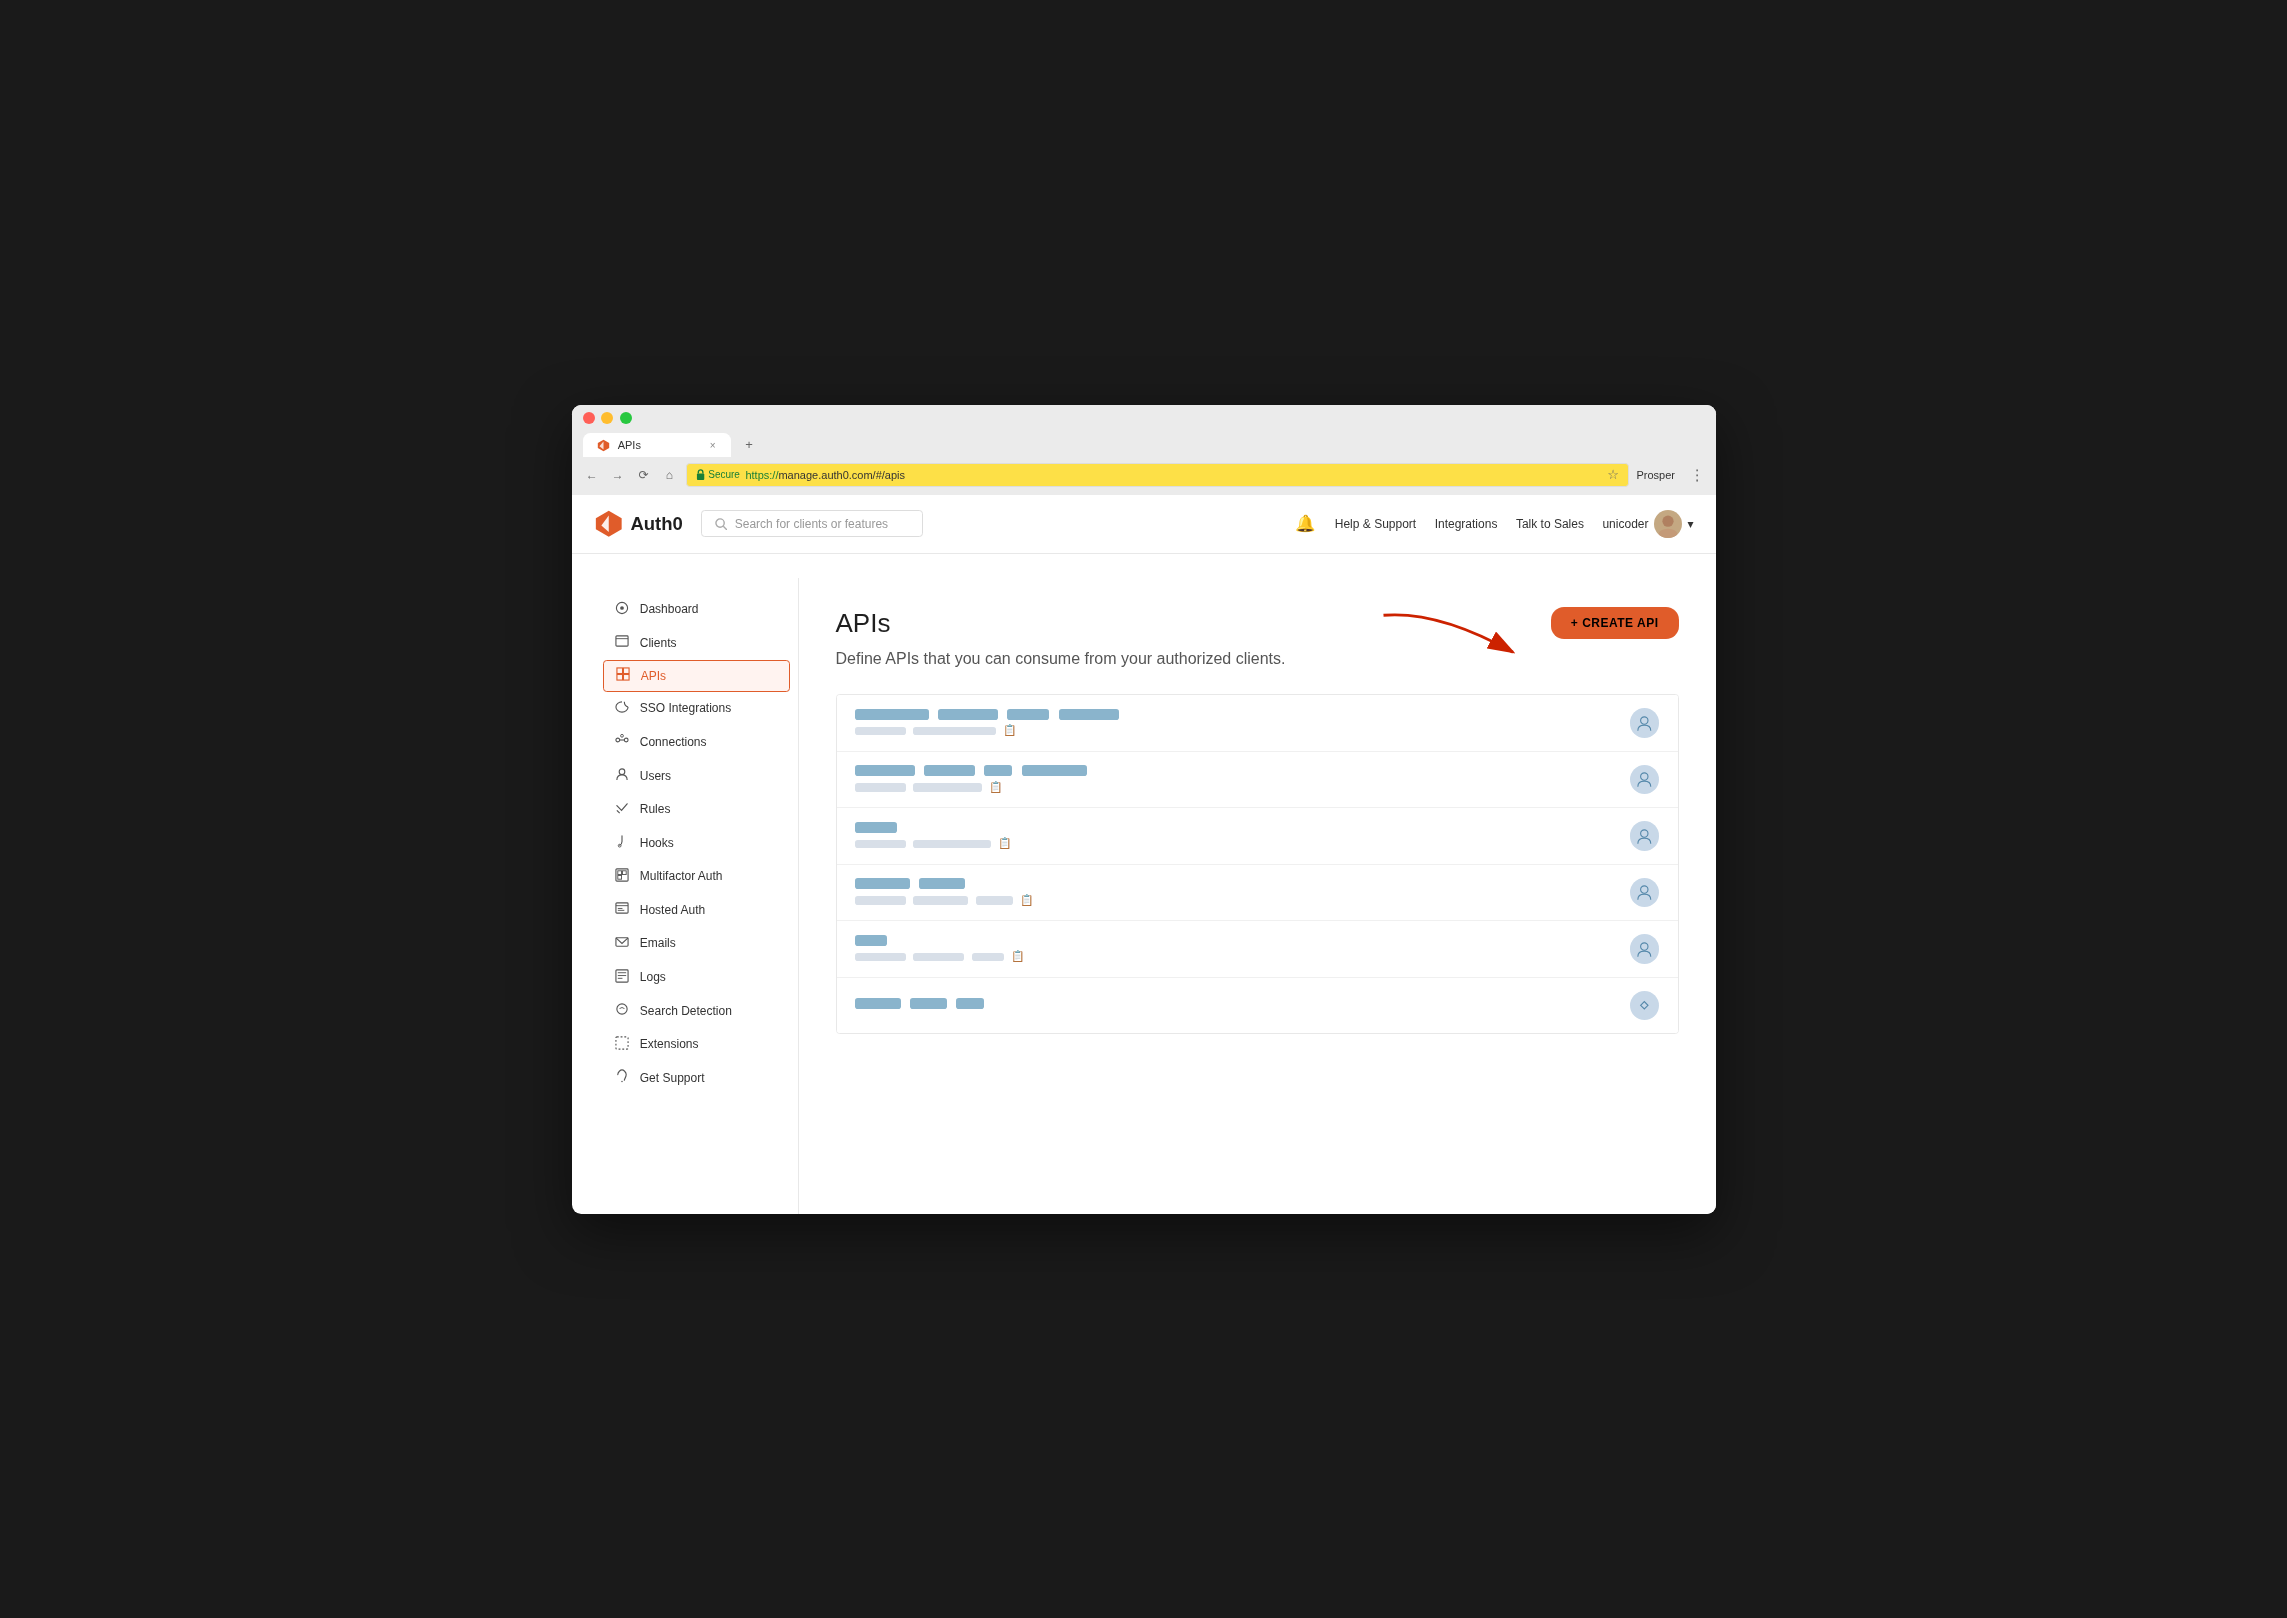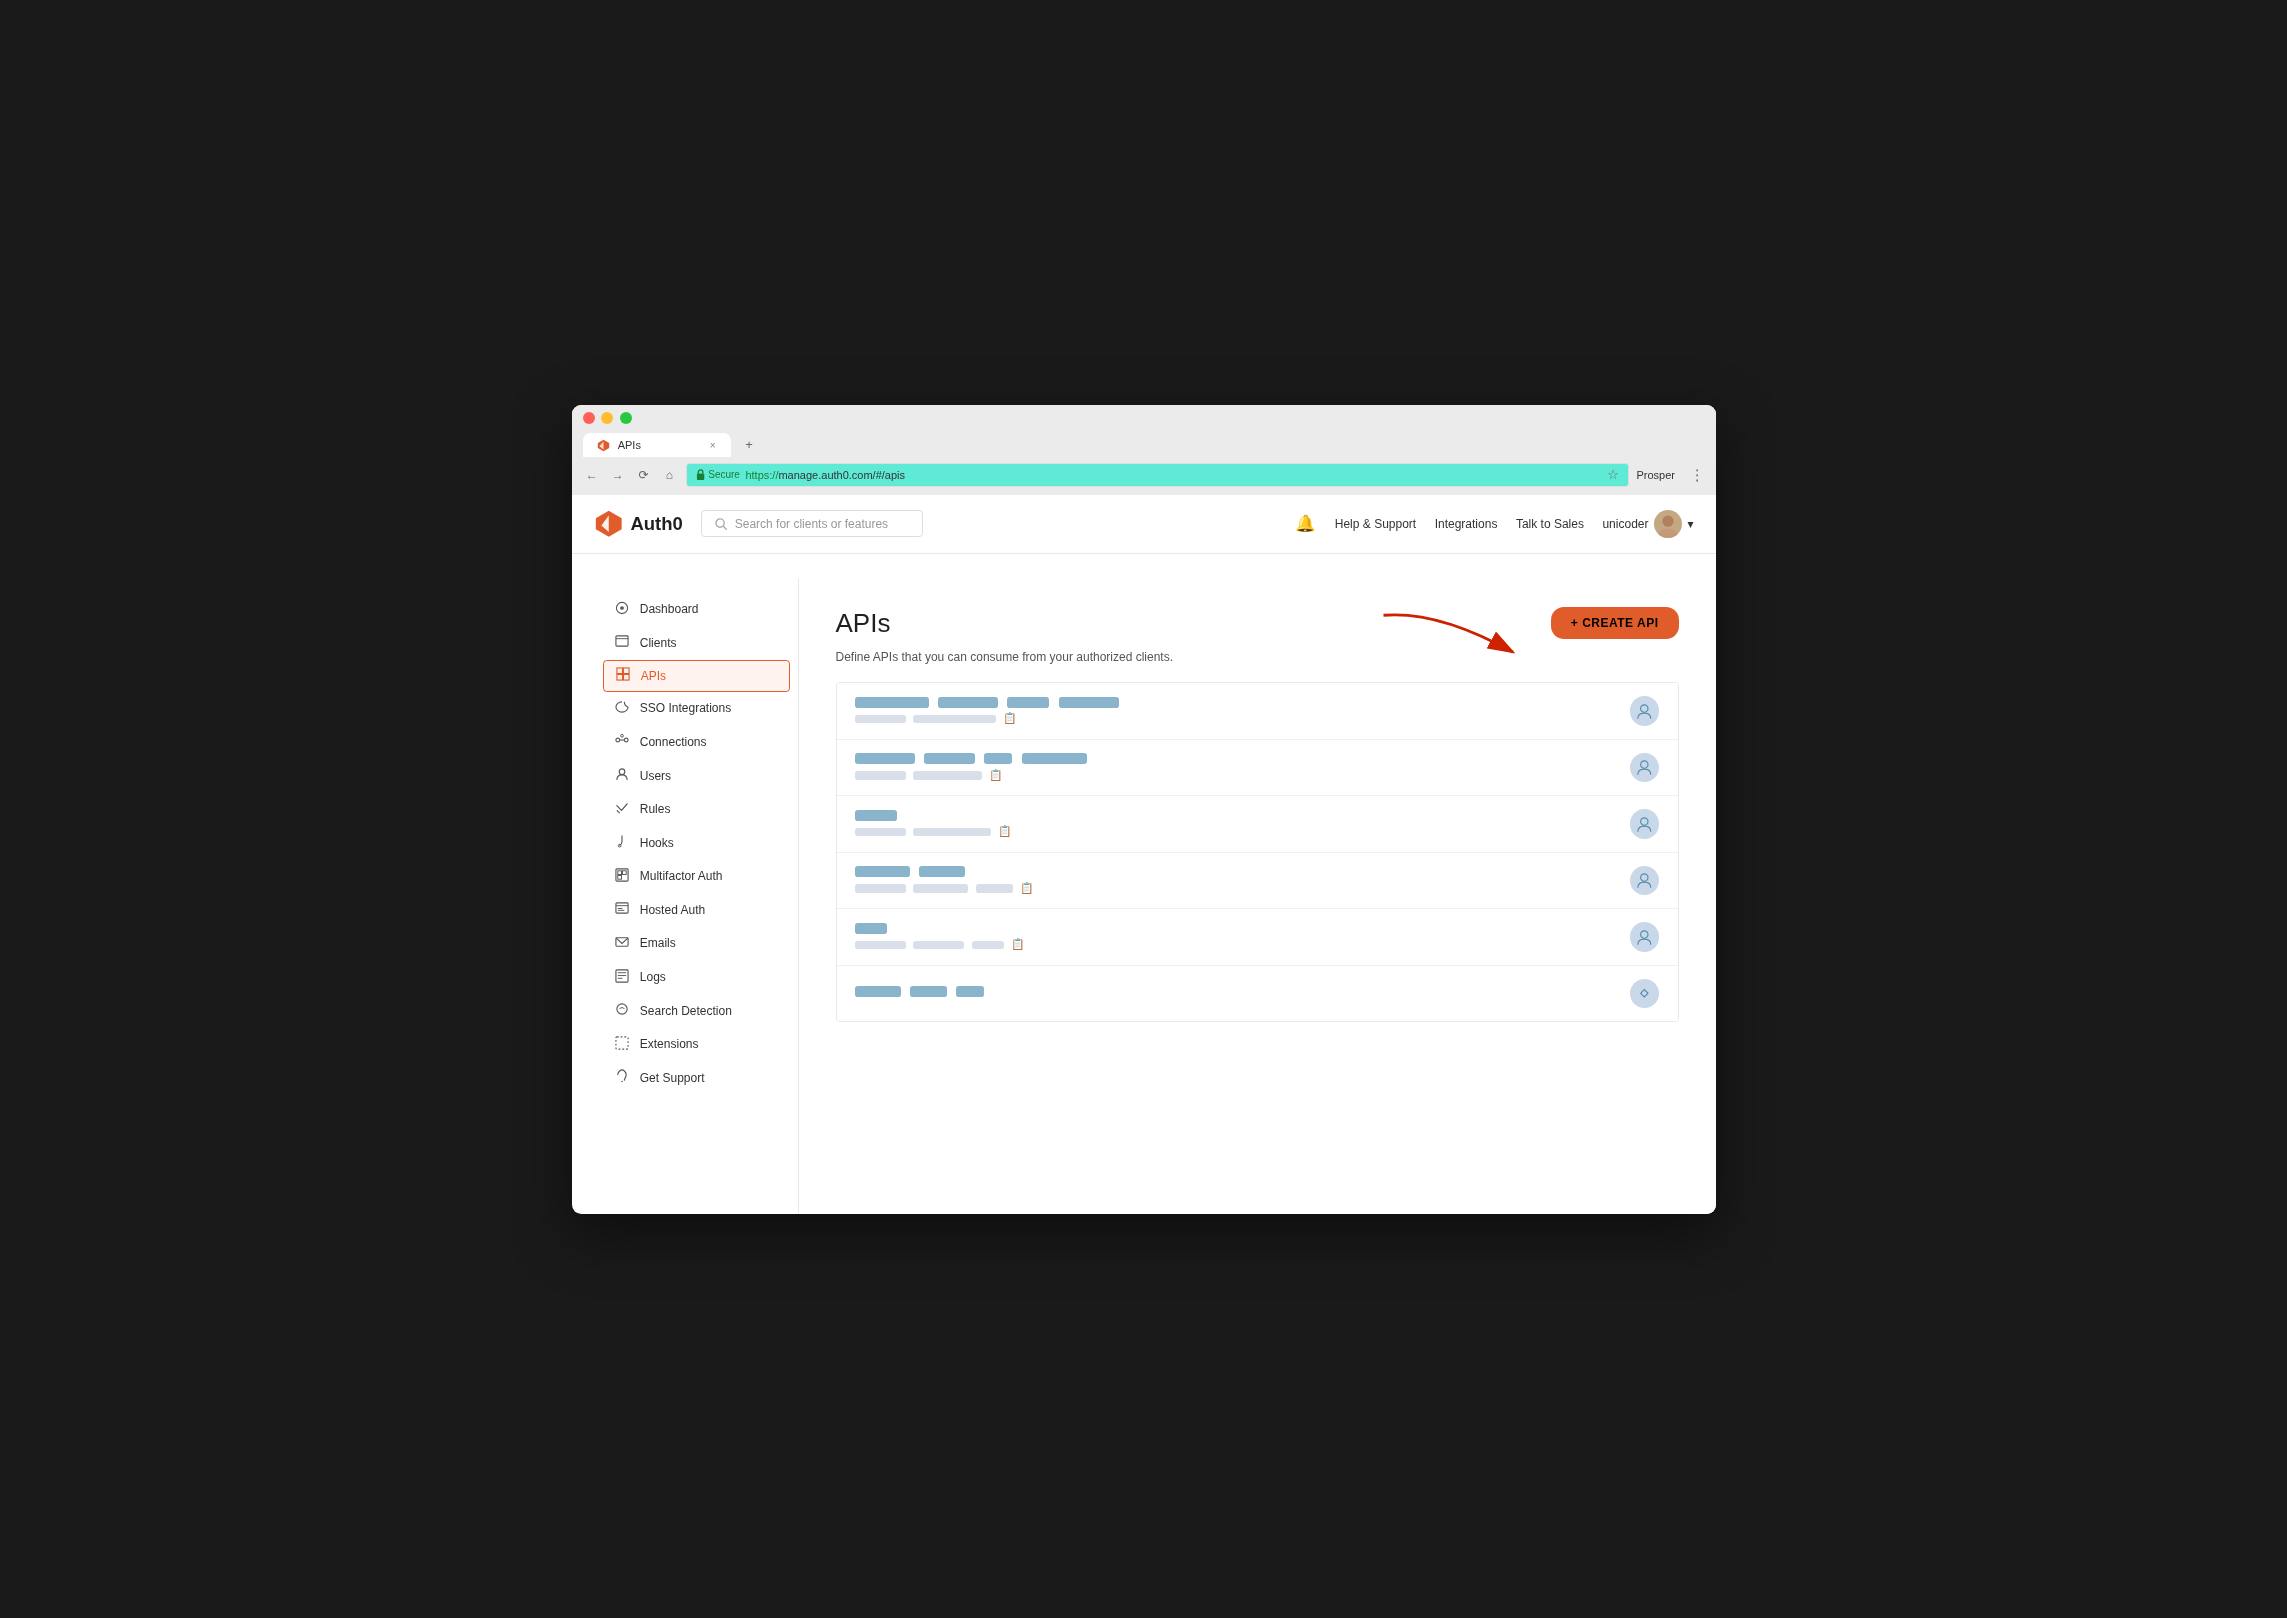--- a/index.html
+++ b/index.html
@@ -90,21 +90,21 @@
       display: flex;
       align-items: center;
       justify-content: center;
       color: #666;
       font-size: 12px;
       cursor: pointer;
     }
 
     .address-bar {
       flex: 1;
-      background: #5eead4;
+      background: #fde047;
       border-radius: 3.7px;
       padding: 3.7px 9.2px;
       display: flex;
       align-items: center;
       gap: 5.5px;
       font-size: 11px;
       color: #333;
       border: 0.9px solid #ddd;
     }
 
@@ -294,23 +294,23 @@
       font-size: 12px;
       font-weight: 600;
       letter-spacing: 0.5px;
       cursor: pointer;
       display: flex;
       align-items: center;
       gap: 5.5px;
     }
 
     .page-description {
-      font-size: 12px;
+      font-size: 16px;
       color: #555;
-      margin-bottom: 18px;
+      margin-bottom: 26px;
     }
 
     
     .api-list {
       border: 0.9px solid #e8e8e8;
       border-radius: 3.7px;
       overflow: hidden;
     }
 
     .api-item {

